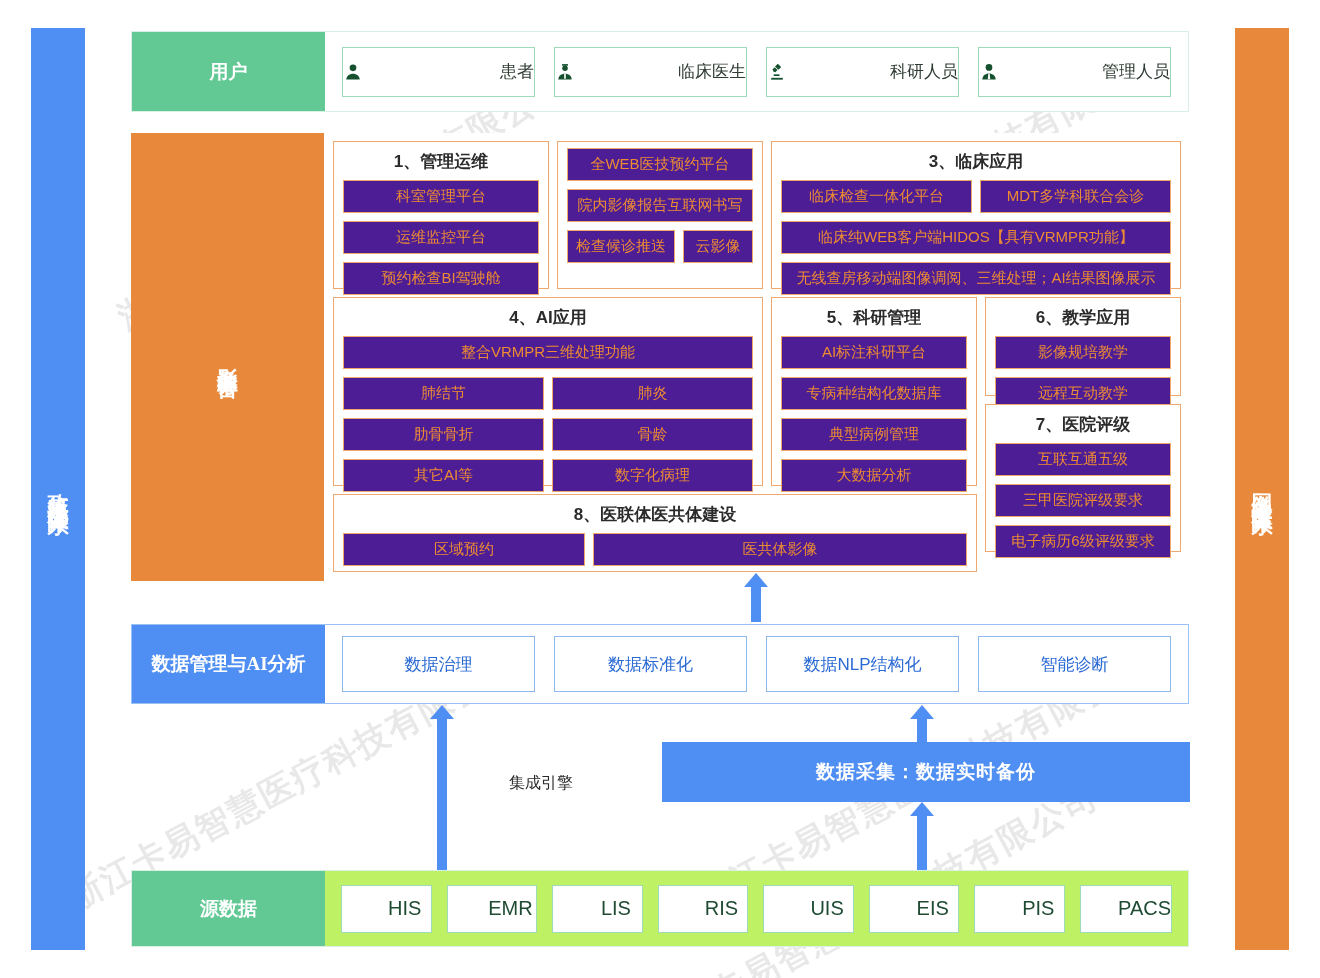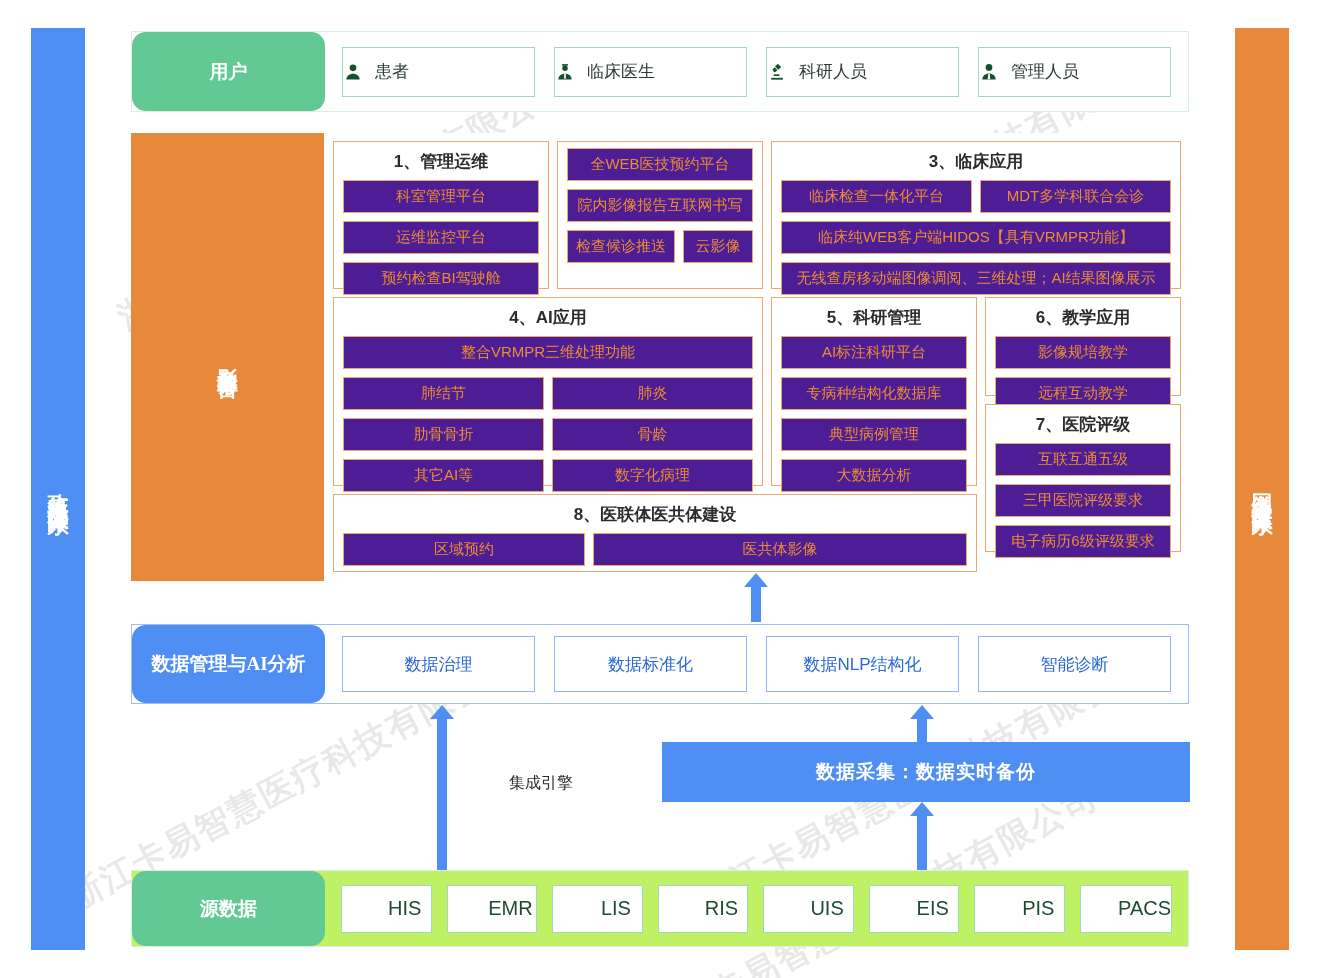--- a/index.html
+++ b/index.html
@@ -40,31 +40,30 @@
     writing-mode:vertical-rl;
     letter-spacing:3px;
   }
 
   
   .row{position:absolute;box-sizing:border-box;}
   .row-label{
     display:flex;align-items:center;justify-content:center;
     color:#fff;font-size:19px;font-weight:bold;
     box-sizing:border-box;
-    border-radius:14px;
   }
 
   
   .user-row{left:131px;top:31px;width:1058px;height:81px;
             border:1px solid #d9f0e4;background:#fff;display:flex;}
   .user-label{width:193px;background:#62c995;flex:0 0 193px;}
   .user-items{flex:1;display:flex;align-items:center;gap:19px;padding:0 17px;}
   .user-chip{
     flex:1;height:50px;border:1px solid #9ed9ba;background:#fff;
-    display:flex;align-items:center;justify-content:flex-start;gap:12px;
+    display:flex;align-items:center;justify-content:space-between;gap:12px;
     color:#2f3b33;font-size:17px;box-sizing:border-box;
   }
   .ic{width:20px;height:20px;display:inline-block;flex:0 0 20px;}
   .ic svg{display:block;width:20px;height:20px;fill:#15512f;}
 
   
   .mid-row{left:131px;top:133px;width:1058px;height:448px;display:flex;}
   .mid-label{width:193px;flex:0 0 193px;background:#e8883a;
              display:flex;align-items:center;justify-content:center;}
   .mid-label .pillar-text{font-size:21px;letter-spacing:2px;}

